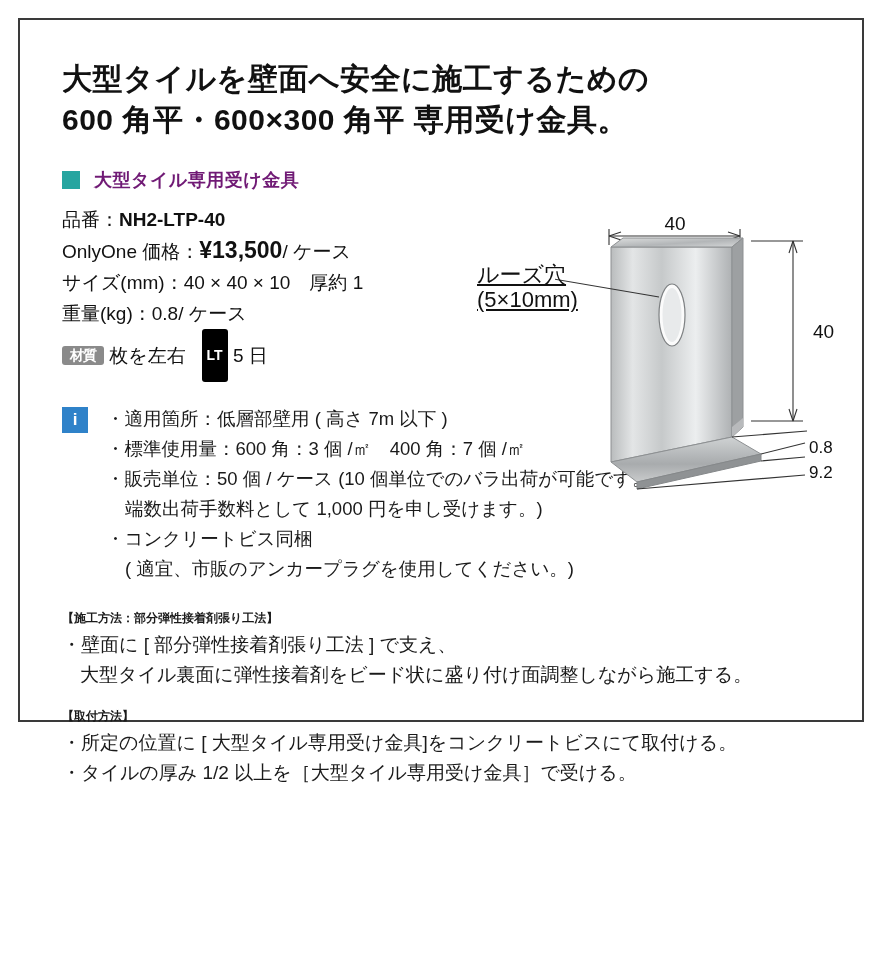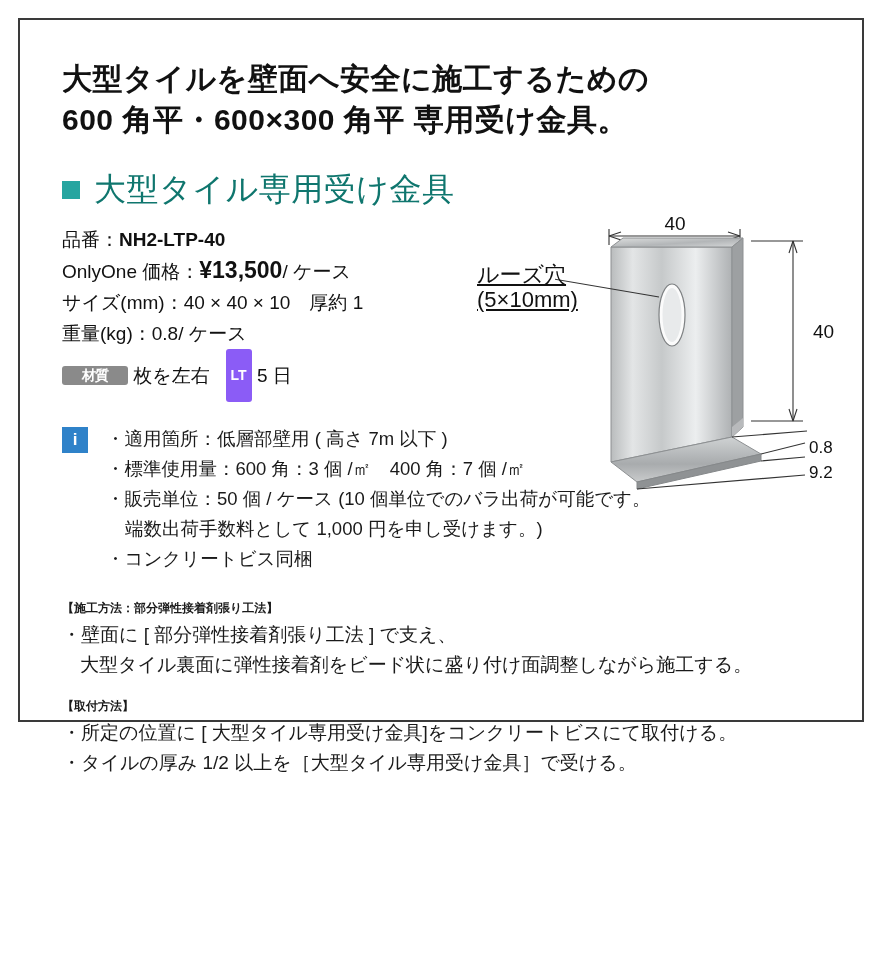--- a/index.html
+++ b/index.html
@@ -50,23 +50,23 @@
     margin-top: 28px;
   }
   .sq-marker {
     width: 18px;
     height: 18px;
     background: #26a5a0;
     display: inline-block;
     margin-right: 14px;
   }
   .product-title-text {
-    font-size: 32px;
-    font-weight: normal;
-    color: #0f766e;
+    font-size: 18px;
+    font-weight: bold;
+    color: #701a75;
     letter-spacing: 0.5px;
   }
 
   
   .spec {
     margin-top: 12px;
     font-size: 19px;
     line-height: 31px;
     color: #111;
   }
@@ -74,28 +74,28 @@
   .spec .bold { font-weight: bold; text-align: right; }
   .price-num {
     font-weight: bold;
     font-size: 23px;
   }
   .badge-mat, .badge-lt {
     display: inline-block;
     font-size: 14px;
     font-weight: bold;
     color: #fff;
-    padding: 1px 20px;
+    padding: 1px 8px;
     border-radius: 3px;
     vertical-align: 2px;
     line-height: 17px;
     letter-spacing: -1px;
   }
   .badge-mat { background: #8a8a8a; }
-  .badge-lt  { background: #8b5cf6; letter-spacing: 0px; padding: 18px 5px;}
+  .badge-lt  { background: #000000; letter-spacing: 0px; padding: 18px 5px;}
 
   
   .info {
     margin-top: 22px;
     display: flex;
     align-items: flex-start;
   }
   .info-icon {
     width: 26px;
     height: 26px;
@@ -180,20 +180,21 @@
     </div>
 
     <div class="info">
       <div class="info-icon">i</div>
       <div class="info-list">
         <div>・適用箇所：低層部壁用 ( 高さ 7m 以下 )</div>
         <div>・標準使用量：600 角：3 個 /㎡　400 角：7 個 /㎡</div>
         <div>・販売単位：50 個 / ケース (10 個単位でのバラ出荷が可能です。</div>
         <div class="sub">端数出荷手数料として 1,000 円を申し受けます。)</div>
         <div>・コンクリートビス同梱</div>
+        <div class="sub">( 適宜、市販のアンカープラグを使用してください。)</div>
       </div>
     </div>
 
     <div class="method">
       <h3>【施工方法：部分弾性接着剤張り工法】</h3>
       <p>・壁面に [ 部分弾性接着剤張り工法 ] で支え、</p>
       <p class="sub-wrap">
           <span class="sub">大型タイル裏面に弾性接着剤をビード状に盛り付け面調整しながら施工する。</span>
         </p>
     </div>

